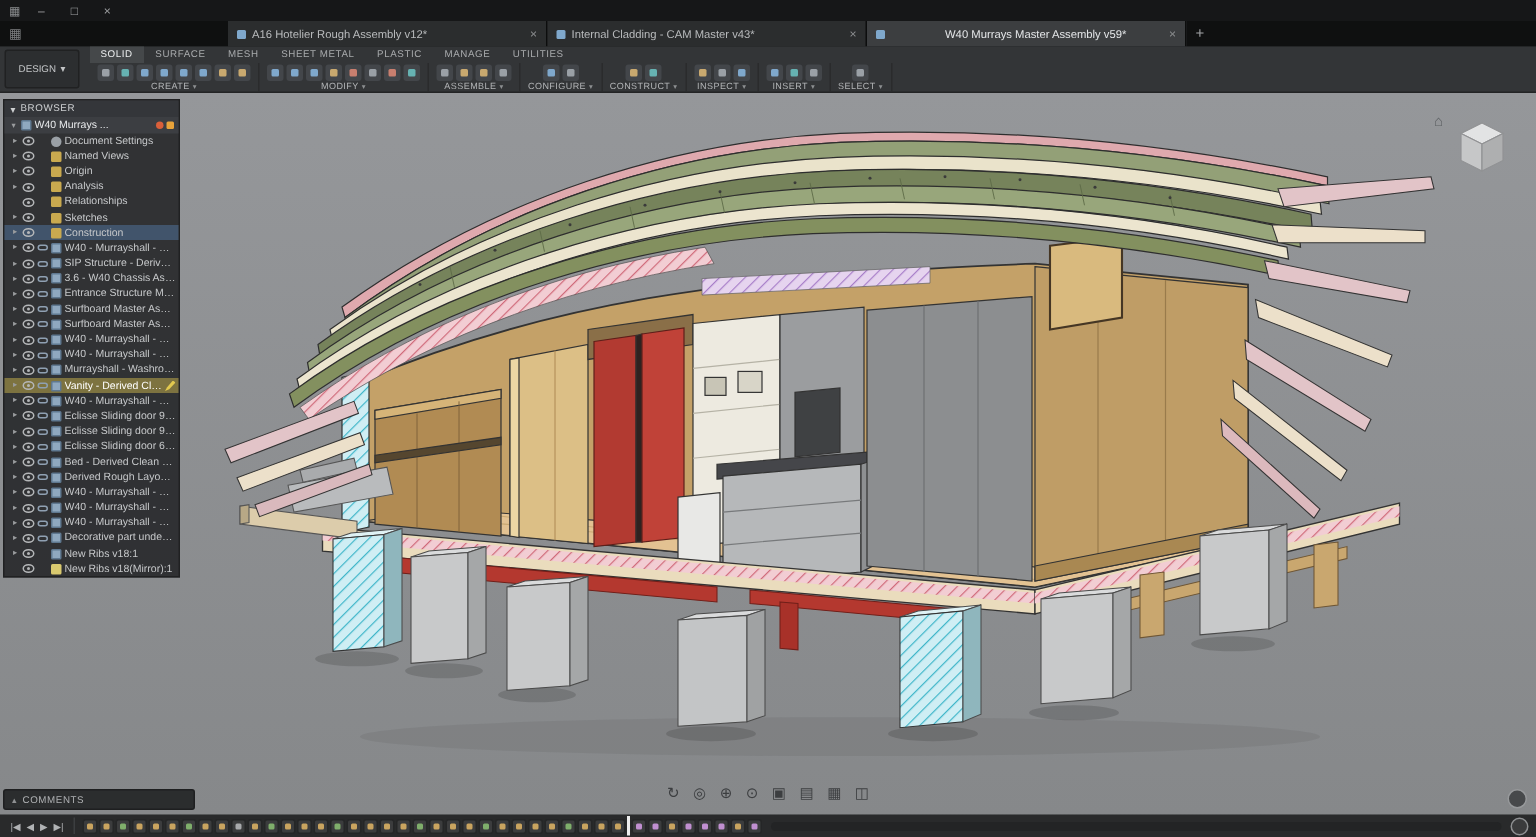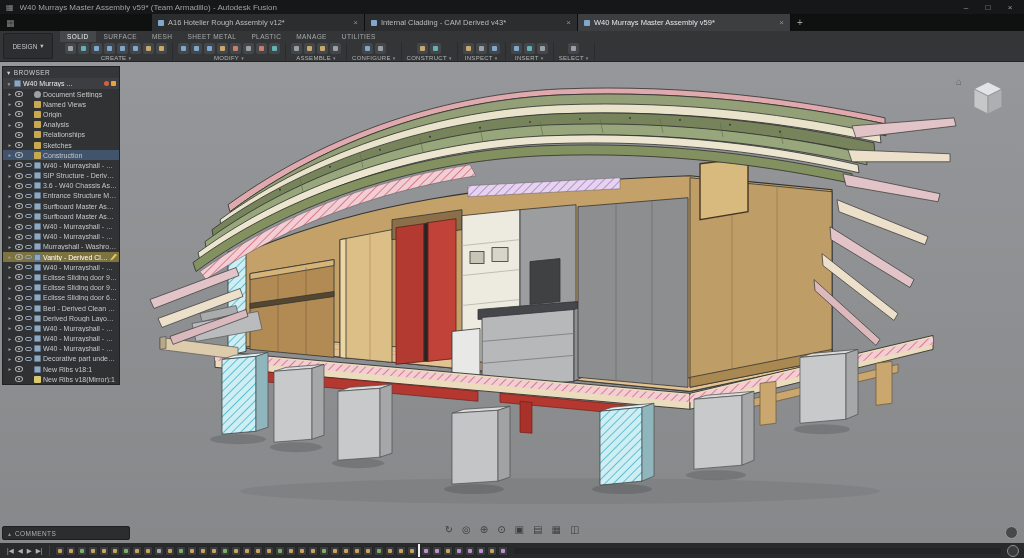--- a/index.html
+++ b/index.html
@@ -14,21 +14,21 @@
   .winbtn{color:#9fa1a3;font-size:8px;width:16px;text-align:center;cursor:default;}
 
   
   .tabbar{height:17px;background:#0f1010;display:flex;align-items:stretch;flex:none;}
   .tabspacer{width:146px;display:flex;align-items:center;padding-left:6px;color:#7d7f81;font-size:9px;}
   .dtab{width:200px;background:#2b2d2e;border-right:1px solid #0c0d0d;display:flex;
     align-items:center;gap:4px;padding:0 6px;overflow:hidden;}
   .dtab.active{background:#3c3e40;}
   .dticon{width:6px;height:6px;background:#7fa8cc;border-radius:1px;flex:none;}
   .dtlabel{flex:1;font-size:7.5px;color:#b9bbbd;white-space:nowrap;overflow:hidden;text-overflow:ellipsis;}
-  .dtab.active .dtlabel{color:#e4e6e8;}
+  .dtab.active .dtlabel{color:#e4e6e8;margin-left:36px;}
   .dtclose{color:#8e9092;font-size:8px;flex:none;}
   .newtab{width:18px;display:flex;align-items:center;justify-content:center;color:#9fa1a3;font-size:10px;}
 
   
   .ribbon{height:30px;background:#333537;display:flex;flex:none;border-bottom:1px solid #232425;}
   .design-btn{width:48px;margin:2px 3px;background:#2c2e30;border:1px solid #202122;border-radius:2px;
     color:#c3c5c7;font-size:6.5px;display:flex;align-items:center;justify-content:center;gap:3px;flex:none;}
   .ribbon-right{flex:1;display:flex;flex-direction:column;min-width:0;}
   .rtabs{height:11px;display:flex;align-items:stretch;gap:1px;padding-left:4px;}
   .rtab{padding:0 7px;font-size:6.5px;letter-spacing:.4px;color:#a8aaac;display:flex;align-items:center;}
@@ -115,41 +115,40 @@
   .ttrack{flex:1;height:6px;background:#232425;border-radius:3px;margin:0 4px;}
   .tstatus{width:10px;height:10px;border-radius:50%;background:#3a3b3c;border:1px solid #8e9092;flex:none;}
 </style>
 </head>
 <body>
 
 <div class="app">
 
   <div class="titlebar">
     <span class="menu-ico">▦</span>
-    <span class="ttl">W40 Murrays Master Assembly v59* (Team Armadillo) - Autodesk Fusion</span>
     <span class="winbtn">–</span>
     <span class="winbtn">□</span>
     <span class="winbtn">×</span>
   </div>
 
   <div class="tabbar">
     <div class="tabspacer">
       <span>▦</span>
     </div>
     <div style="display:flex">
 
         <div class="dtab">
           <span class="dticon"></span>
           <span class="dtlabel">A16 Hotelier Rough Assembly v12*</span>
           <span class="dtclose">×</span>
         </div>
 
         <div class="dtab">
           <span class="dticon"></span>
-          <span class="dtlabel">Internal Cladding - CAM Derived v43*</span>
+          <span class="dtlabel">Internal Cladding - CAM Master v43*</span>
           <span class="dtclose">×</span>
         </div>
 
         <div class="dtab active">
           <span class="dticon"></span>
           <span class="dtlabel">W40 Murrays Master Assembly v59*</span>
           <span class="dtclose">×</span>
         </div>
       </div>
     <div class="newtab">+</div>

